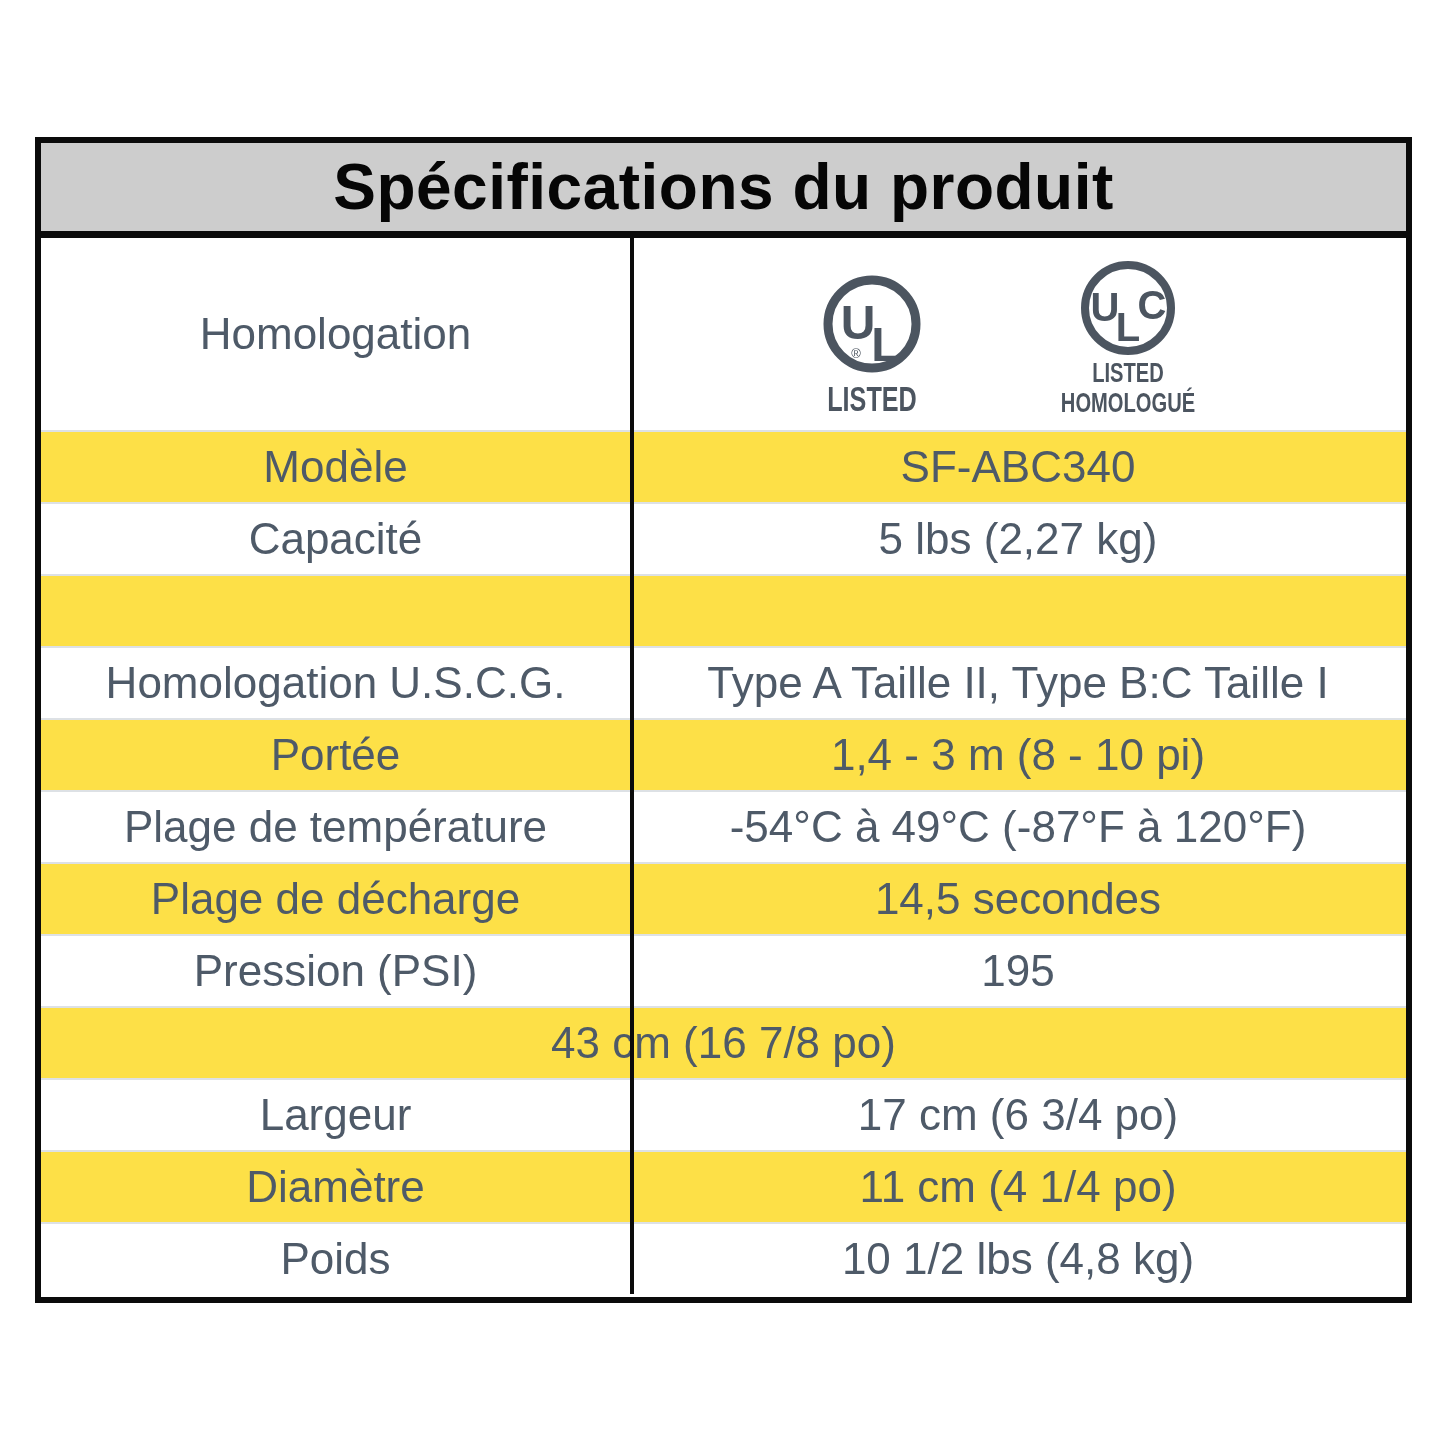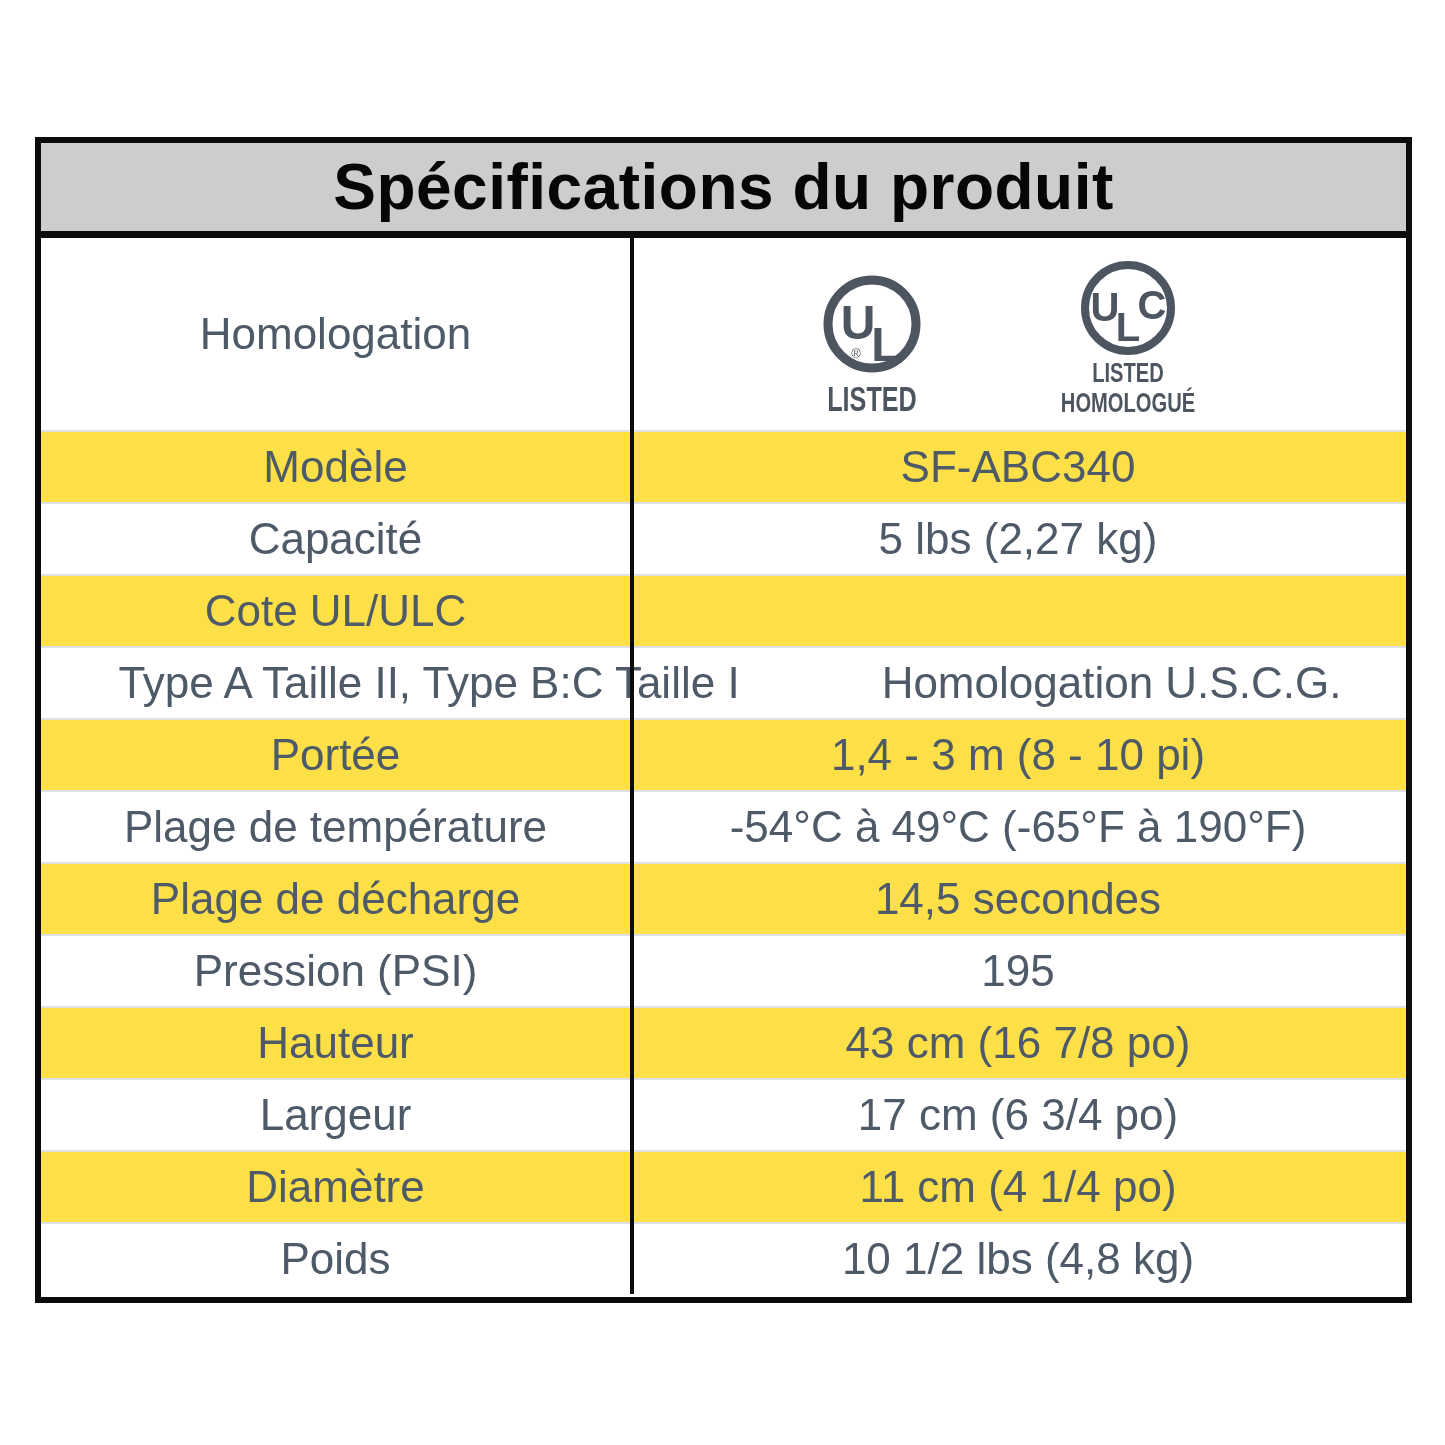--- a/index.html
+++ b/index.html
@@ -125,50 +125,48 @@
         <div class="cell label">Modèle</div>
         <div class="cell value">SF-ABC340</div>
       </div>
 
       <div class="row white">
         <div class="cell label">Capacité</div>
         <div class="cell value">5 lbs (2,27 kg)</div>
       </div>
 
       <div class="row light">
-        <div class="cell label">Cote UL/ULC</div>
       </div>
 
       <div class="row white">
+        <div class="cell label">Homologation U.S.C.G.</div>
         <div class="cell value">Type A Taille II, Type B:C Taille I</div>
-        <div class="cell label">Homologation U.S.C.G.</div>
       </div>
 
       <div class="row light">
         <div class="cell label">Portée</div>
         <div class="cell value">1,4 - 3 m (8 - 10 pi)</div>
       </div>
 
       <div class="row white">
         <div class="cell label">Plage de température</div>
-        <div class="cell value">-54°C à 49°C (-65°F à 190°F)</div>
+        <div class="cell value">-54°C à 49°C (-87°F à 120°F)</div>
       </div>
 
       <div class="row light">
         <div class="cell label">Plage de décharge</div>
         <div class="cell value">14,5 secondes</div>
       </div>
 
       <div class="row white">
         <div class="cell label">Pression (PSI)</div>
         <div class="cell value">195</div>
       </div>
 
       <div class="row light">
-        <div class="cell label">Hauteur</div>
         <div class="cell value">43 cm (16 7/8 po)</div>
       </div>
 
       <div class="row white">
         <div class="cell label">Largeur</div>
         <div class="cell value">17 cm (6 3/4 po)</div>
       </div>
 
       <div class="row light">
         <div class="cell label">Diamètre</div>

